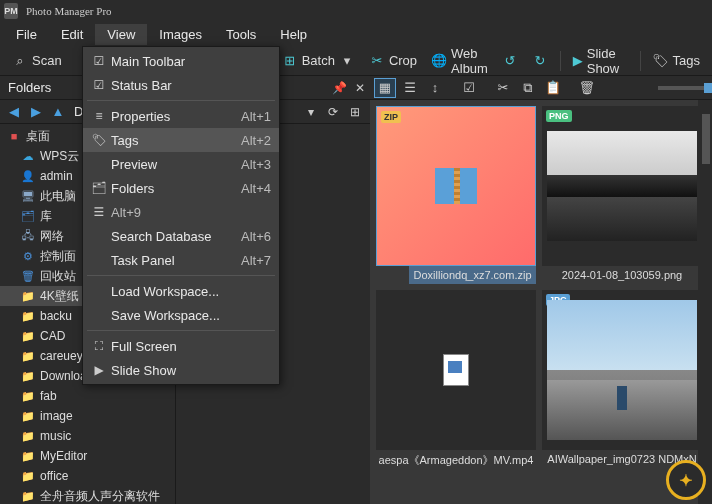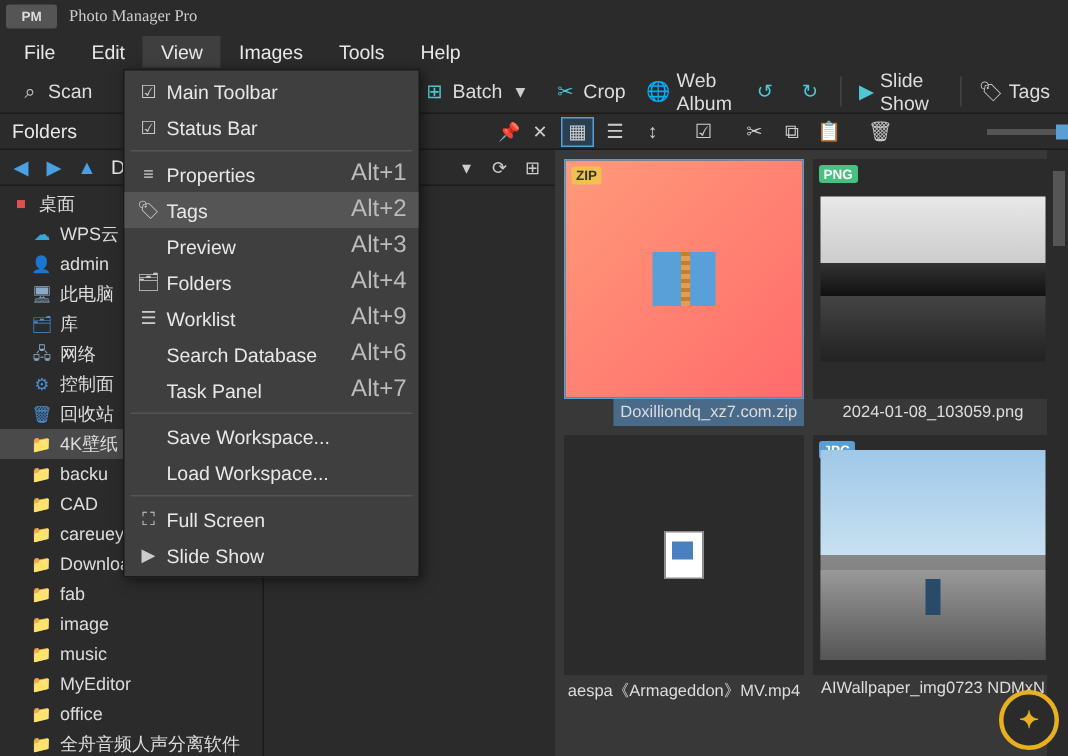--- a/index.html
+++ b/index.html
@@ -1,19 +1,19 @@
 <!DOCTYPE html>
 <html><head>
 <meta charset="utf-8">
 <style>
 * { margin: 0; padding: 0; box-sizing: border-box; font-family: "Microsoft YaHei", Arial, sans-serif; }
 body { background: #2b2b2b; color: #e8e8e8; font-size: 12px; width: 712px; height: 504px; overflow: hidden; position: relative; }
 
 .titlebar { height: 22px; display: flex; align-items: center; padding: 0 4px; background: #2b2b2b; }
-.titlebar .logo { width: 34px; height: 16px; background: #555; border-radius: 2px; display: flex; align-items: center; justify-content: center; font-size: 9px; font-weight: bold; color: #ddd; margin-right: 8px; }
+.titlebar .logo { width: 14px; height: 16px; background: #555; border-radius: 2px; display: flex; align-items: center; justify-content: center; font-size: 9px; font-weight: bold; color: #ddd; margin-right: 8px; }
 .titlebar .title { font-size: 11px; color: #ccc; font-family: serif; }
 
 .menubar { height: 24px; display: flex; align-items: center; padding: 0 4px; background: #2b2b2b; }
 .menubar .menuitem { padding: 3px 12px; cursor: default; font-size: 13px; }
 .menubar .menuitem.open { background: #3f3f3f; }
 
 .toolbar { height: 30px; background: #2b2b2b; border-bottom: 1px solid #1a1a1a; display: flex; align-items: center; padding: 0 8px; gap: 6px; }
 .toolbar .tbtn { display: flex; align-items: center; gap: 4px; padding: 2px 4px; font-size: 13px; color: #ddd; }
 .toolbar .sep { width: 1px; height: 20px; background: #444; margin: 0 2px; }
 .toolbar .icon { width: 16px; height: 16px; display: inline-flex; align-items: center; justify-content: center; font-size: 13px; color: #ccc; }
@@ -70,21 +70,21 @@
 .fileicon .bluebit { position: absolute; left: 4px; top: 6px; width: 14px; height: 12px; background: #4a80c0; }
 .animeimg { width: 150px; height: 140px; background: linear-gradient(#a0c8e8 0%,#c8e0f0 50%,#888 50%,#666 100%); position: relative; overflow: hidden; }
 .animeimg .road { position: absolute; bottom: 0; left: 0; right: 0; height: 60px; background: linear-gradient(#999,#555); }
 .animeimg .person { position: absolute; bottom: 30px; left: 70px; width: 10px; height: 24px; background: #2a4a6a; }
 
 .dropdown { position: absolute; left: 82px; top: 46px; width: 198px; background: #3f3f3f; border: 1px solid #1a1a1a; box-shadow: 2px 2px 8px rgba(0,0,0,0.5); z-index: 100; padding: 2px 0; }
 .dropdown .row { height: 24px; display: flex; align-items: center; padding: 0 8px 0 4px; font-size: 13px; color: #e8e8e8; }
 .dropdown .row.hl { background: #555; }
 .dropdown .row .dicon { width: 24px; display: flex; align-items: center; justify-content: center; font-size: 12px; color: #ccc; }
 .dropdown .row .dlabel { flex: 1; }
-.dropdown .row .dshort { color: #bbb; font-size: 16px; }
+.dropdown .row .dshort { color: #bbb; font-size: 13px; }
 .dropdown .dsep { height: 1px; background: #555; margin: 3px 4px; }
 
 .watermark { position: absolute; right: 6px; bottom: 4px; display: flex; align-items: flex-end; gap: 6px; pointer-events: none; }
 .watermark .logo2 { width: 40px; height: 40px; border-radius: 50%; border: 3px solid #e8b020; background: #2b2b2b; display: flex; align-items: center; justify-content: center; color: #e8b020; font-weight: bold; font-size: 16px; }
 .watermark .wtext { color: #f04020; font-size: 16px; font-weight: bold; }
 .watermark .wsub { color: #999; font-size: 10px; }
 </style>
 </head>
 <body>
 
@@ -326,41 +326,40 @@
       <span class="dlabel">Preview</span>
       <span class="dshort">Alt+3</span>
     </div>
   <div class="row">
       <span class="dicon">🗂</span>
       <span class="dlabel">Folders</span>
       <span class="dshort">Alt+4</span>
     </div>
   <div class="row">
       <span class="dicon">☰</span>
-      <span class="dlabel">Worklist</span>
       <span class="dshort">Alt+9</span>
     </div>
   <div class="row">
       <span class="dicon"></span>
       <span class="dlabel">Search Database</span>
       <span class="dshort">Alt+6</span>
     </div>
   <div class="row">
       <span class="dicon"></span>
       <span class="dlabel">Task Panel</span>
       <span class="dshort">Alt+7</span>
     </div>
   <div class="dsep"></div>
   <div class="row">
       <span class="dicon"></span>
+      <span class="dlabel">Load Workspace...</span>
+    </div>
+  <div class="row">
+      <span class="dicon"></span>
       <span class="dlabel">Save Workspace...</span>
-    </div>
-  <div class="row">
-      <span class="dicon"></span>
-      <span class="dlabel">Load Workspace...</span>
     </div>
   <div class="dsep"></div>
   <div class="row">
       <span class="dicon">⛶</span>
       <span class="dlabel">Full Screen</span>
     </div>
   <div class="row">
       <span class="dicon">▶</span>
       <span class="dlabel">Slide Show</span>
     </div>

